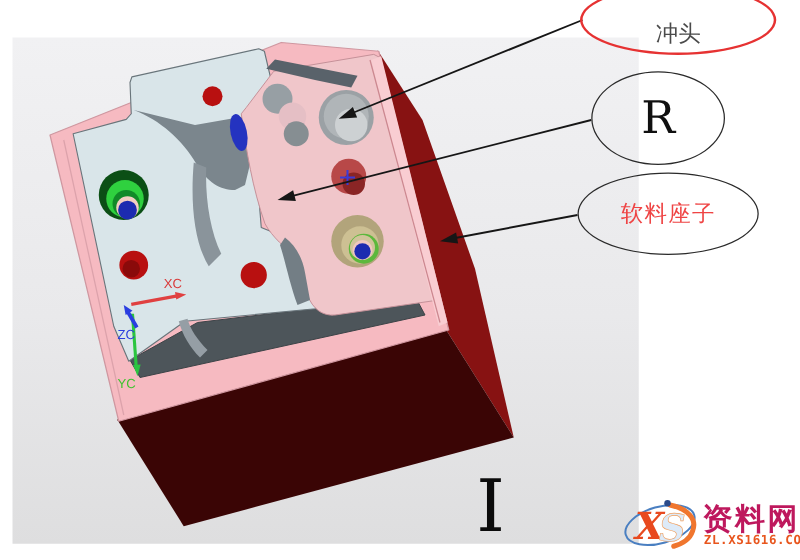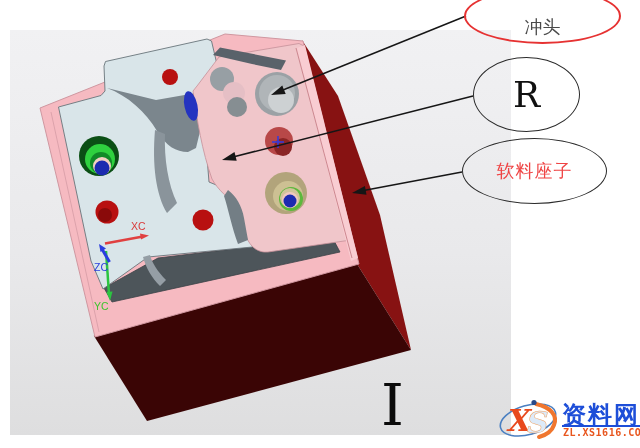--- a/index.html
+++ b/index.html
@@ -137,15 +137,15 @@
 </div>
 
 <div class="watermark">
   <svg class="wm-logo" width="68" height="44" viewBox="0 0 68 44">
     <ellipse cx="34" cy="22" rx="28.5" ry="14.5" transform="rotate(-16 34 22)" fill="none" stroke-width="1.6" stroke="#4a7fc1"></ellipse>
     <path d="M42,6 C56,9 64,17 60,27 C58,33 52,37 45,39" fill="none" stroke-width="4" stroke-linecap="round" stroke="#f0762e"></path>
     <circle cx="40" cy="4.5" r="2.6" fill="#2a4a8a"></circle>
     <text x="14" y="33" font-size="30" font-style="italic" font-weight="bold" font-family="DejaVu Serif, serif" fill="#e8491e">X</text>
     <text x="33" y="35" font-size="30" font-style="italic" font-weight="bold" font-family="DejaVu Serif, serif" stroke="#f0a060" stroke-width="0.5" fill="#ddeaf8">S</text>
   </svg>
-  <div class="wm-name" style="color: #1d4ed8; text-decoration: underline;">资料网</div>
+  <div class="wm-name" style="color: #be185d;">资料网</div>
   <div class="wm-url" style="color: rgb(232, 86, 30);">ZL.XS1616.COM</div>
 </div>
 
 </body></html>

